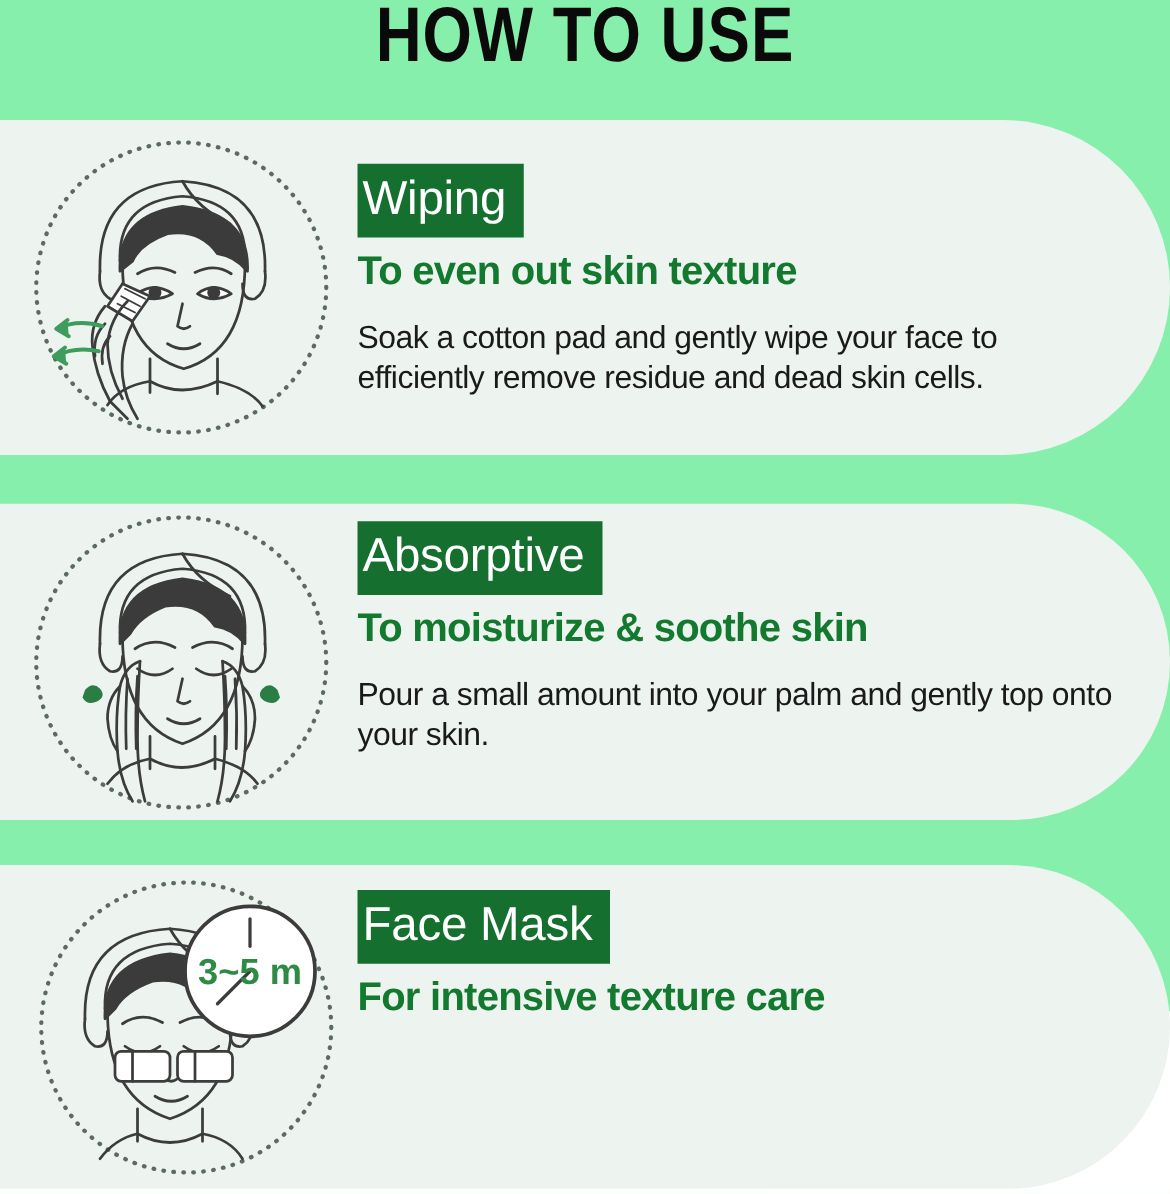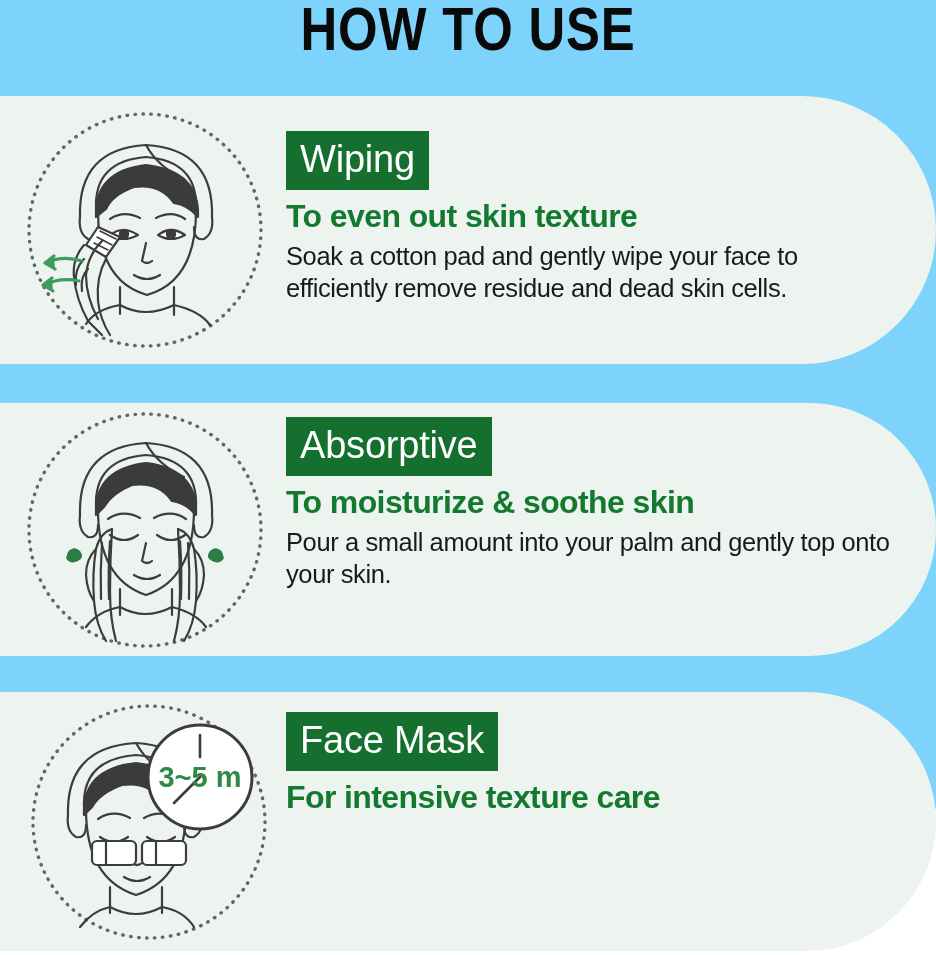--- a/index.html
+++ b/index.html
@@ -7,21 +7,21 @@
     width: 936px;
     height: 955px;
     background: #ffffff;
     font-family: "Liberation Sans", "DejaVu Sans", sans-serif;
     overflow: hidden;
   }
   .page {
     position: relative;
     width: 936px;
     height: 809px;
-    background: #7dd3fc;
+    background: #86efac;
   }
 
   
   .title {
     position: absolute;
     top: -4px;
     left: 0;
     width: 936px;
     text-align: center;
     font-family: "Liberation Sans Narrow", "Liberation Sans", sans-serif;
@@ -64,34 +64,34 @@
     right: 40px;
   }
 
   .badge {
     display: inline-block;
     background: #15702f;
     color: #ffffff;
     font-size: 38px;
     font-weight: 400;
     line-height: 1;
-    padding: 9px 14px 12px 14px;
+    padding: 9px 14px 12px 4px;
     letter-spacing: -0.2px;
     font-family: "Liberation Sans", "DejaVu Sans", sans-serif;
   }
   .subhead {
     margin-top: 9px;
     color: #13792e;
     font-size: 32px;
     font-weight: 700;
     line-height: 1.12;
     letter-spacing: -0.6px;
   }
   .body {
-    margin-top: 5px;
+    margin-top: 19px;
     color: #1a1a1a;
     font-size: 25.5px;
     font-weight: 400;
     line-height: 1.27;
     letter-spacing: -0.4px;
     max-width: 615px;
   }
 </style>
 </head>
 <body>

